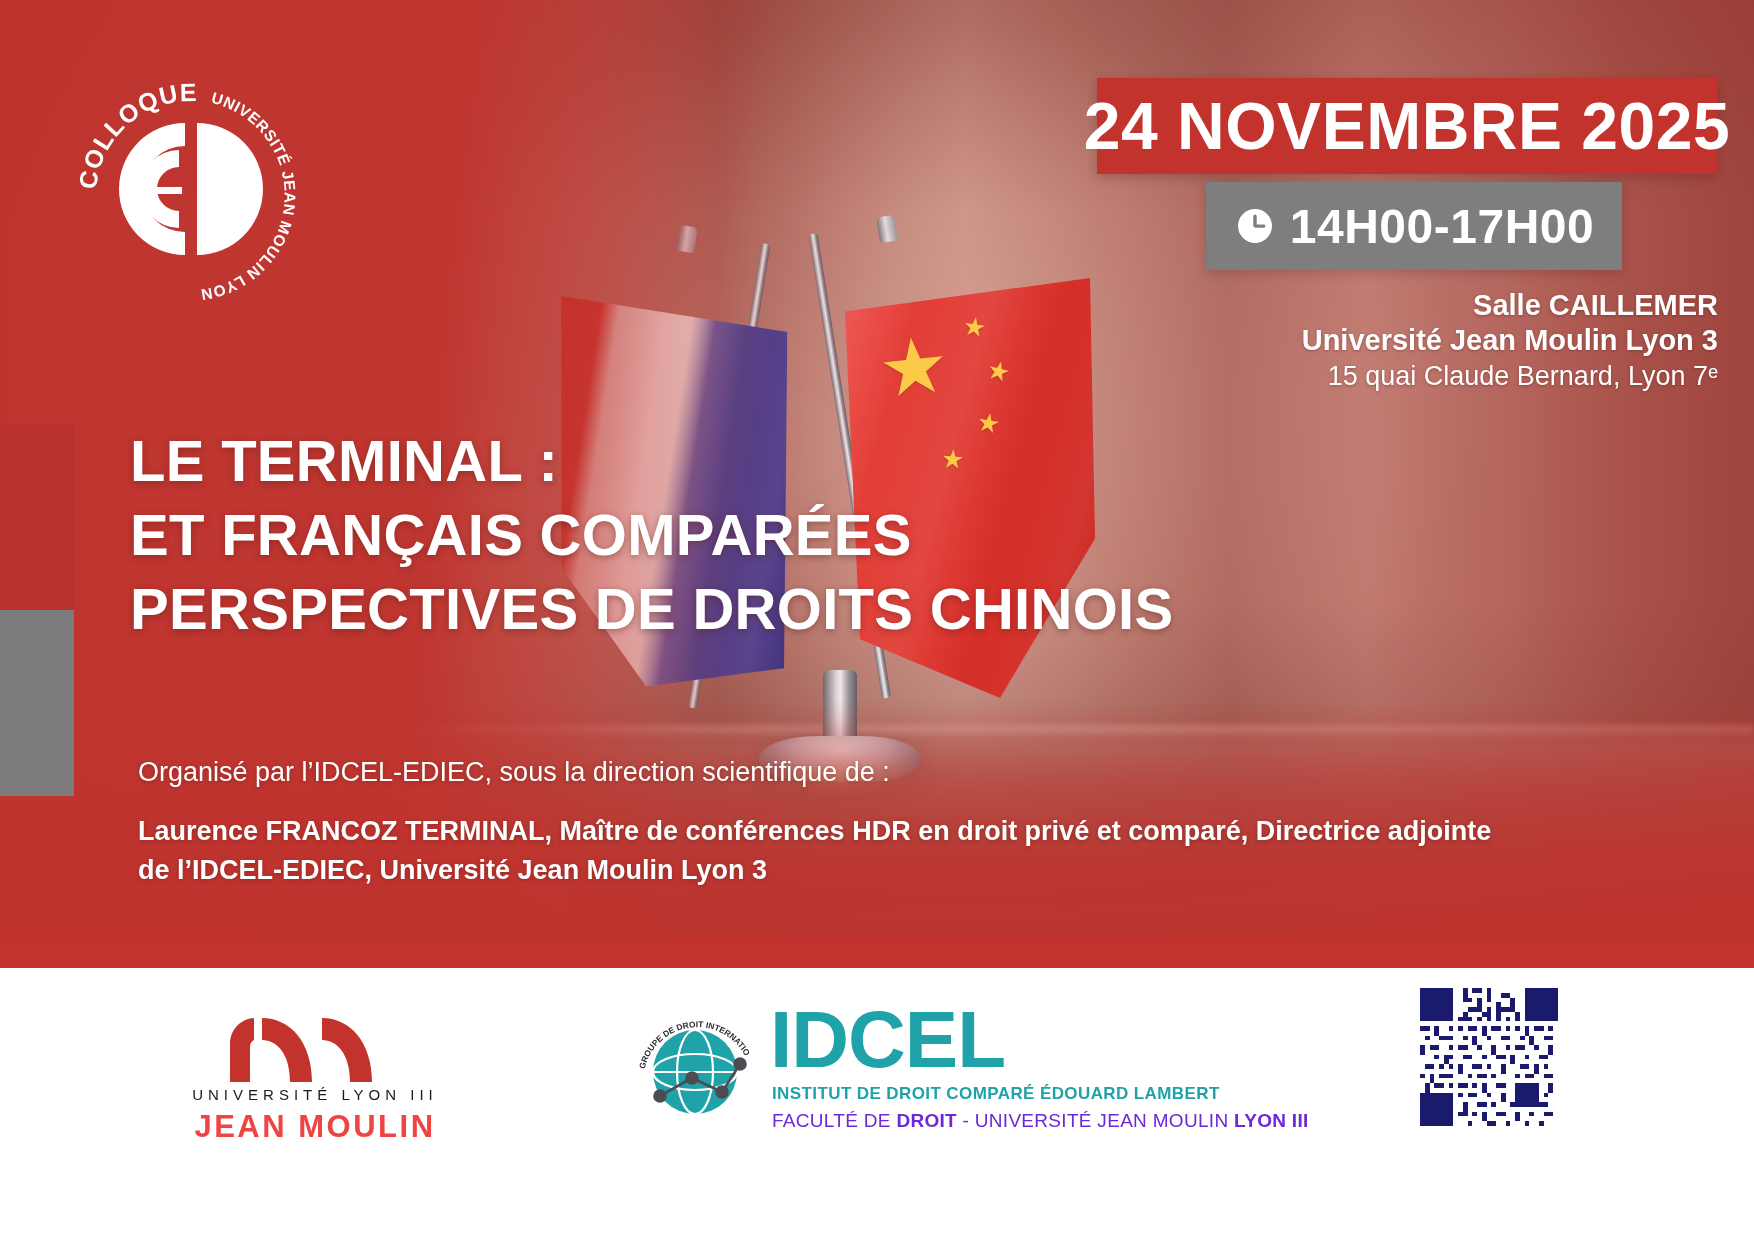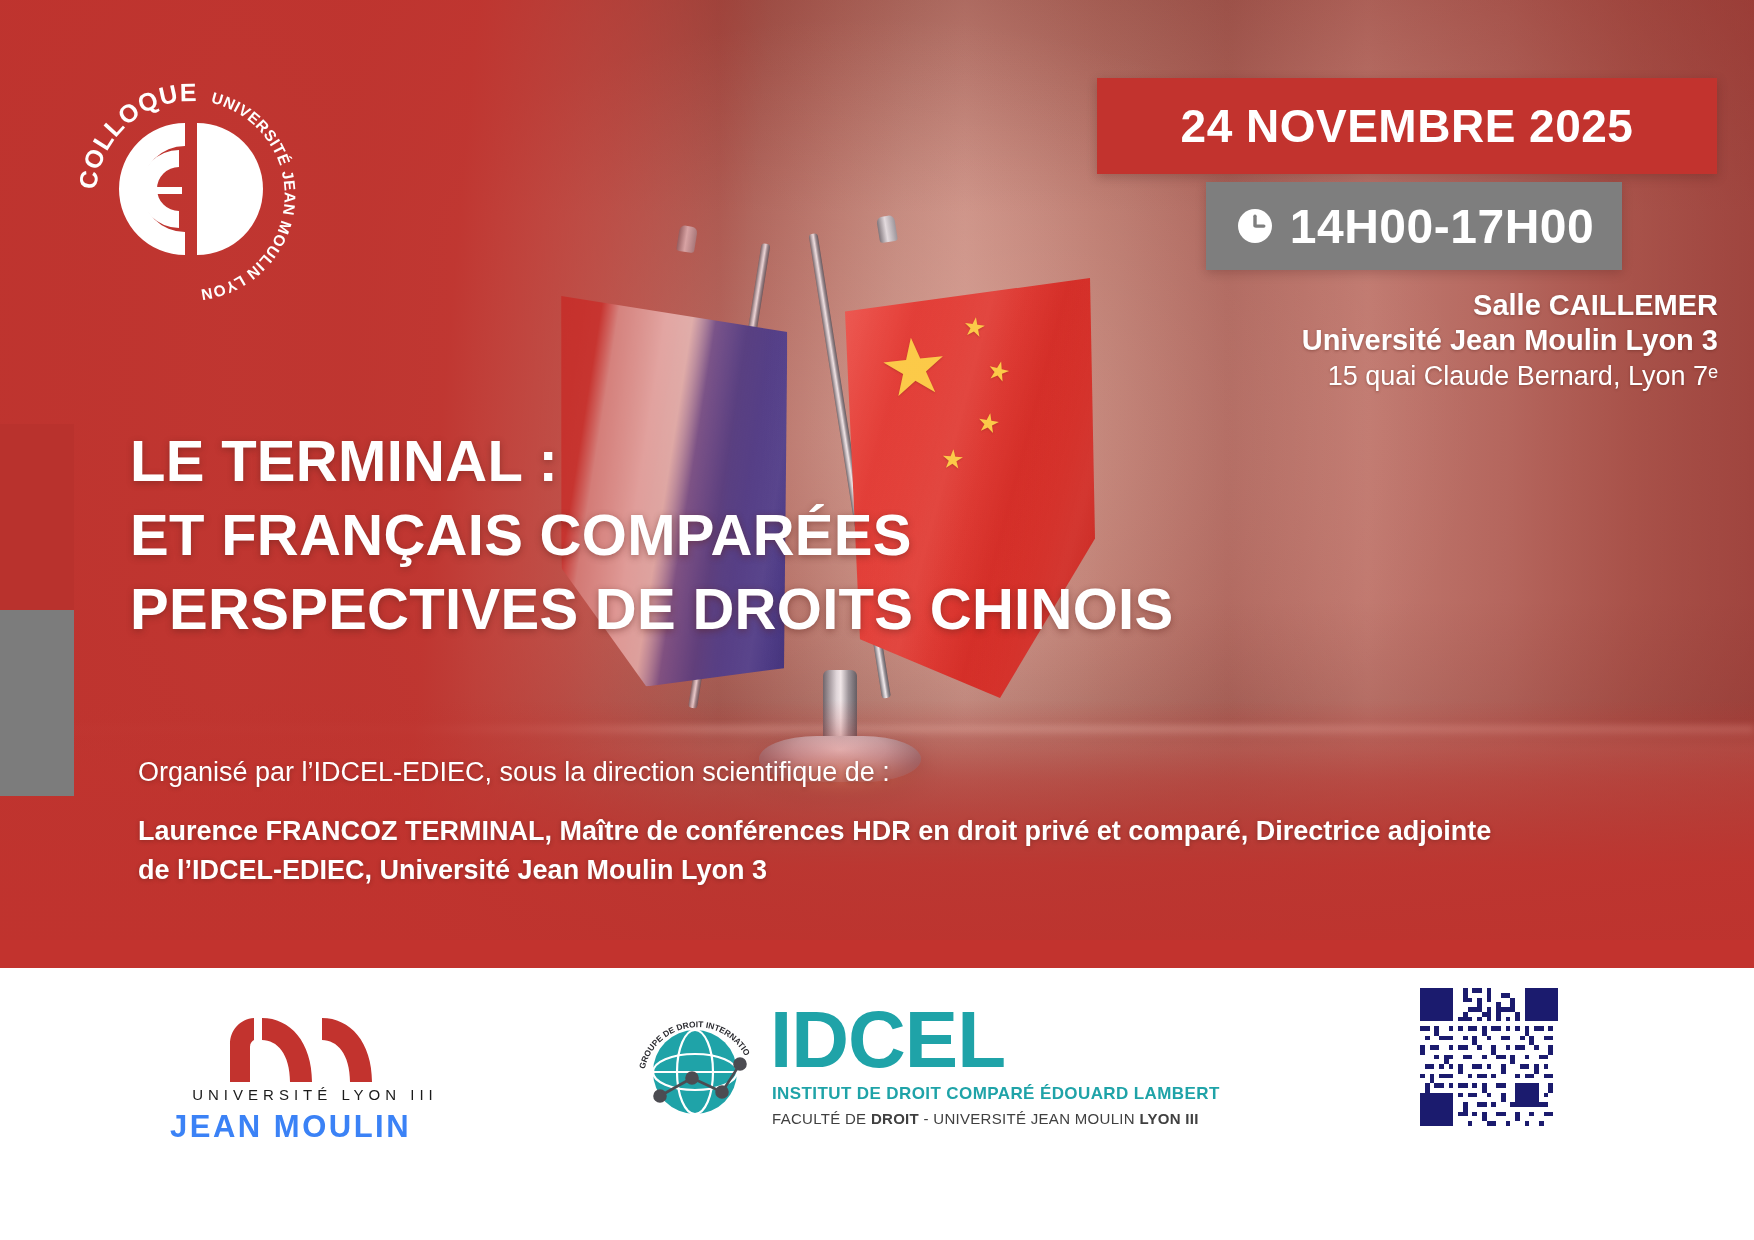--- a/index.html
+++ b/index.html
@@ -165,21 +165,21 @@
   .badge svg { width: 266px; height: 266px; display:block; }
 
   
   .date-box {
     position: absolute; left: 1097px; top: 78px; width: 620px; height: 96px;
     background: #c2332e;
     display: flex; align-items: center; justify-content: center;
     box-shadow: 0 3px 10px rgba(60,20,16,.25);
   }
   .date-box .txt {
-    color: #fff; font-weight: 700; font-size: 46px; letter-spacing: .5px; white-space: nowrap;
+    color: #fff; font-weight: 700; font-size: 66px; letter-spacing: .5px; white-space: nowrap;
   }
   .time-box {
     position: absolute; left: 1206px; top: 182px; width: 416px; height: 88px;
     background: #7e7e7e;
     display: flex; align-items: center; justify-content: center; gap: 14px;
     box-shadow: 0 3px 10px rgba(60,20,16,.22);
   }
   .time-box .clock { width: 42px; height: 42px; flex: 0 0 42px; }
   .time-box .txt {
     color: #fff; font-weight: 700; font-size: 48px; letter-spacing: .5px; white-space: nowrap;
@@ -213,37 +213,37 @@
     position: absolute; left: 0; top: 968px; width: 1754px; height: 272px; background: #fff;
   }
 
   
   .logo-lyon { position: absolute; left: 170px; top: 28px; width: 290px; }
   .logo-lyon .marks { position: relative; height: 86px; }
   .logo-lyon .sub {
     text-align: center; font-size: 15px; letter-spacing: 5px; color: #1b1b1b; margin-top: 4px; font-weight: 400;
   }
   .logo-lyon .name {
-    font-size: 31px; letter-spacing: 2.5px; color: #3b82f6; font-weight: 700; margin-top: 6px;
+    text-align: center; font-size: 31px; letter-spacing: 2.5px; color: #ef4444; font-weight: 700; margin-top: 6px;
   }
 
   
   .logo-idcel { position: absolute; left: 630px; top: 20px; width: 520px; height: 140px; }
   .globe { position: absolute; left: 0; top: 12px; width: 130px; height: 130px; }
   .idcel-word {
     position: absolute; left: 140px; top: 12px;
     font-size: 80px; font-weight: 700; color: #1fa3a8; letter-spacing: -1px; line-height: 1;
   }
   .idcel-sub1 {
     position: absolute; left: 142px; top: 96px; font-size: 17px; font-weight: 700;
     color: #1fa3a8; letter-spacing: .4px; white-space: nowrap;
   }
   .idcel-sub2 {
-    position: absolute; left: 142px; top: 122px; font-size: 15px; font-weight: 400;
-    color: #404040; letter-spacing: .3px; white-space: nowrap;
+    position: absolute; left: 142px; top: 122px; font-size: 19px; font-weight: 400;
+    color: #6d28d9; letter-spacing: .3px; white-space: nowrap;
   }
   .idcel-sub2 b { font-weight: 700; }
 
   
   .qr { position: absolute; left: 1420px; top: 20px; width: 138px; height: 138px; }
 </style>
 </head>
 <body>
 
 <div class="poster">

